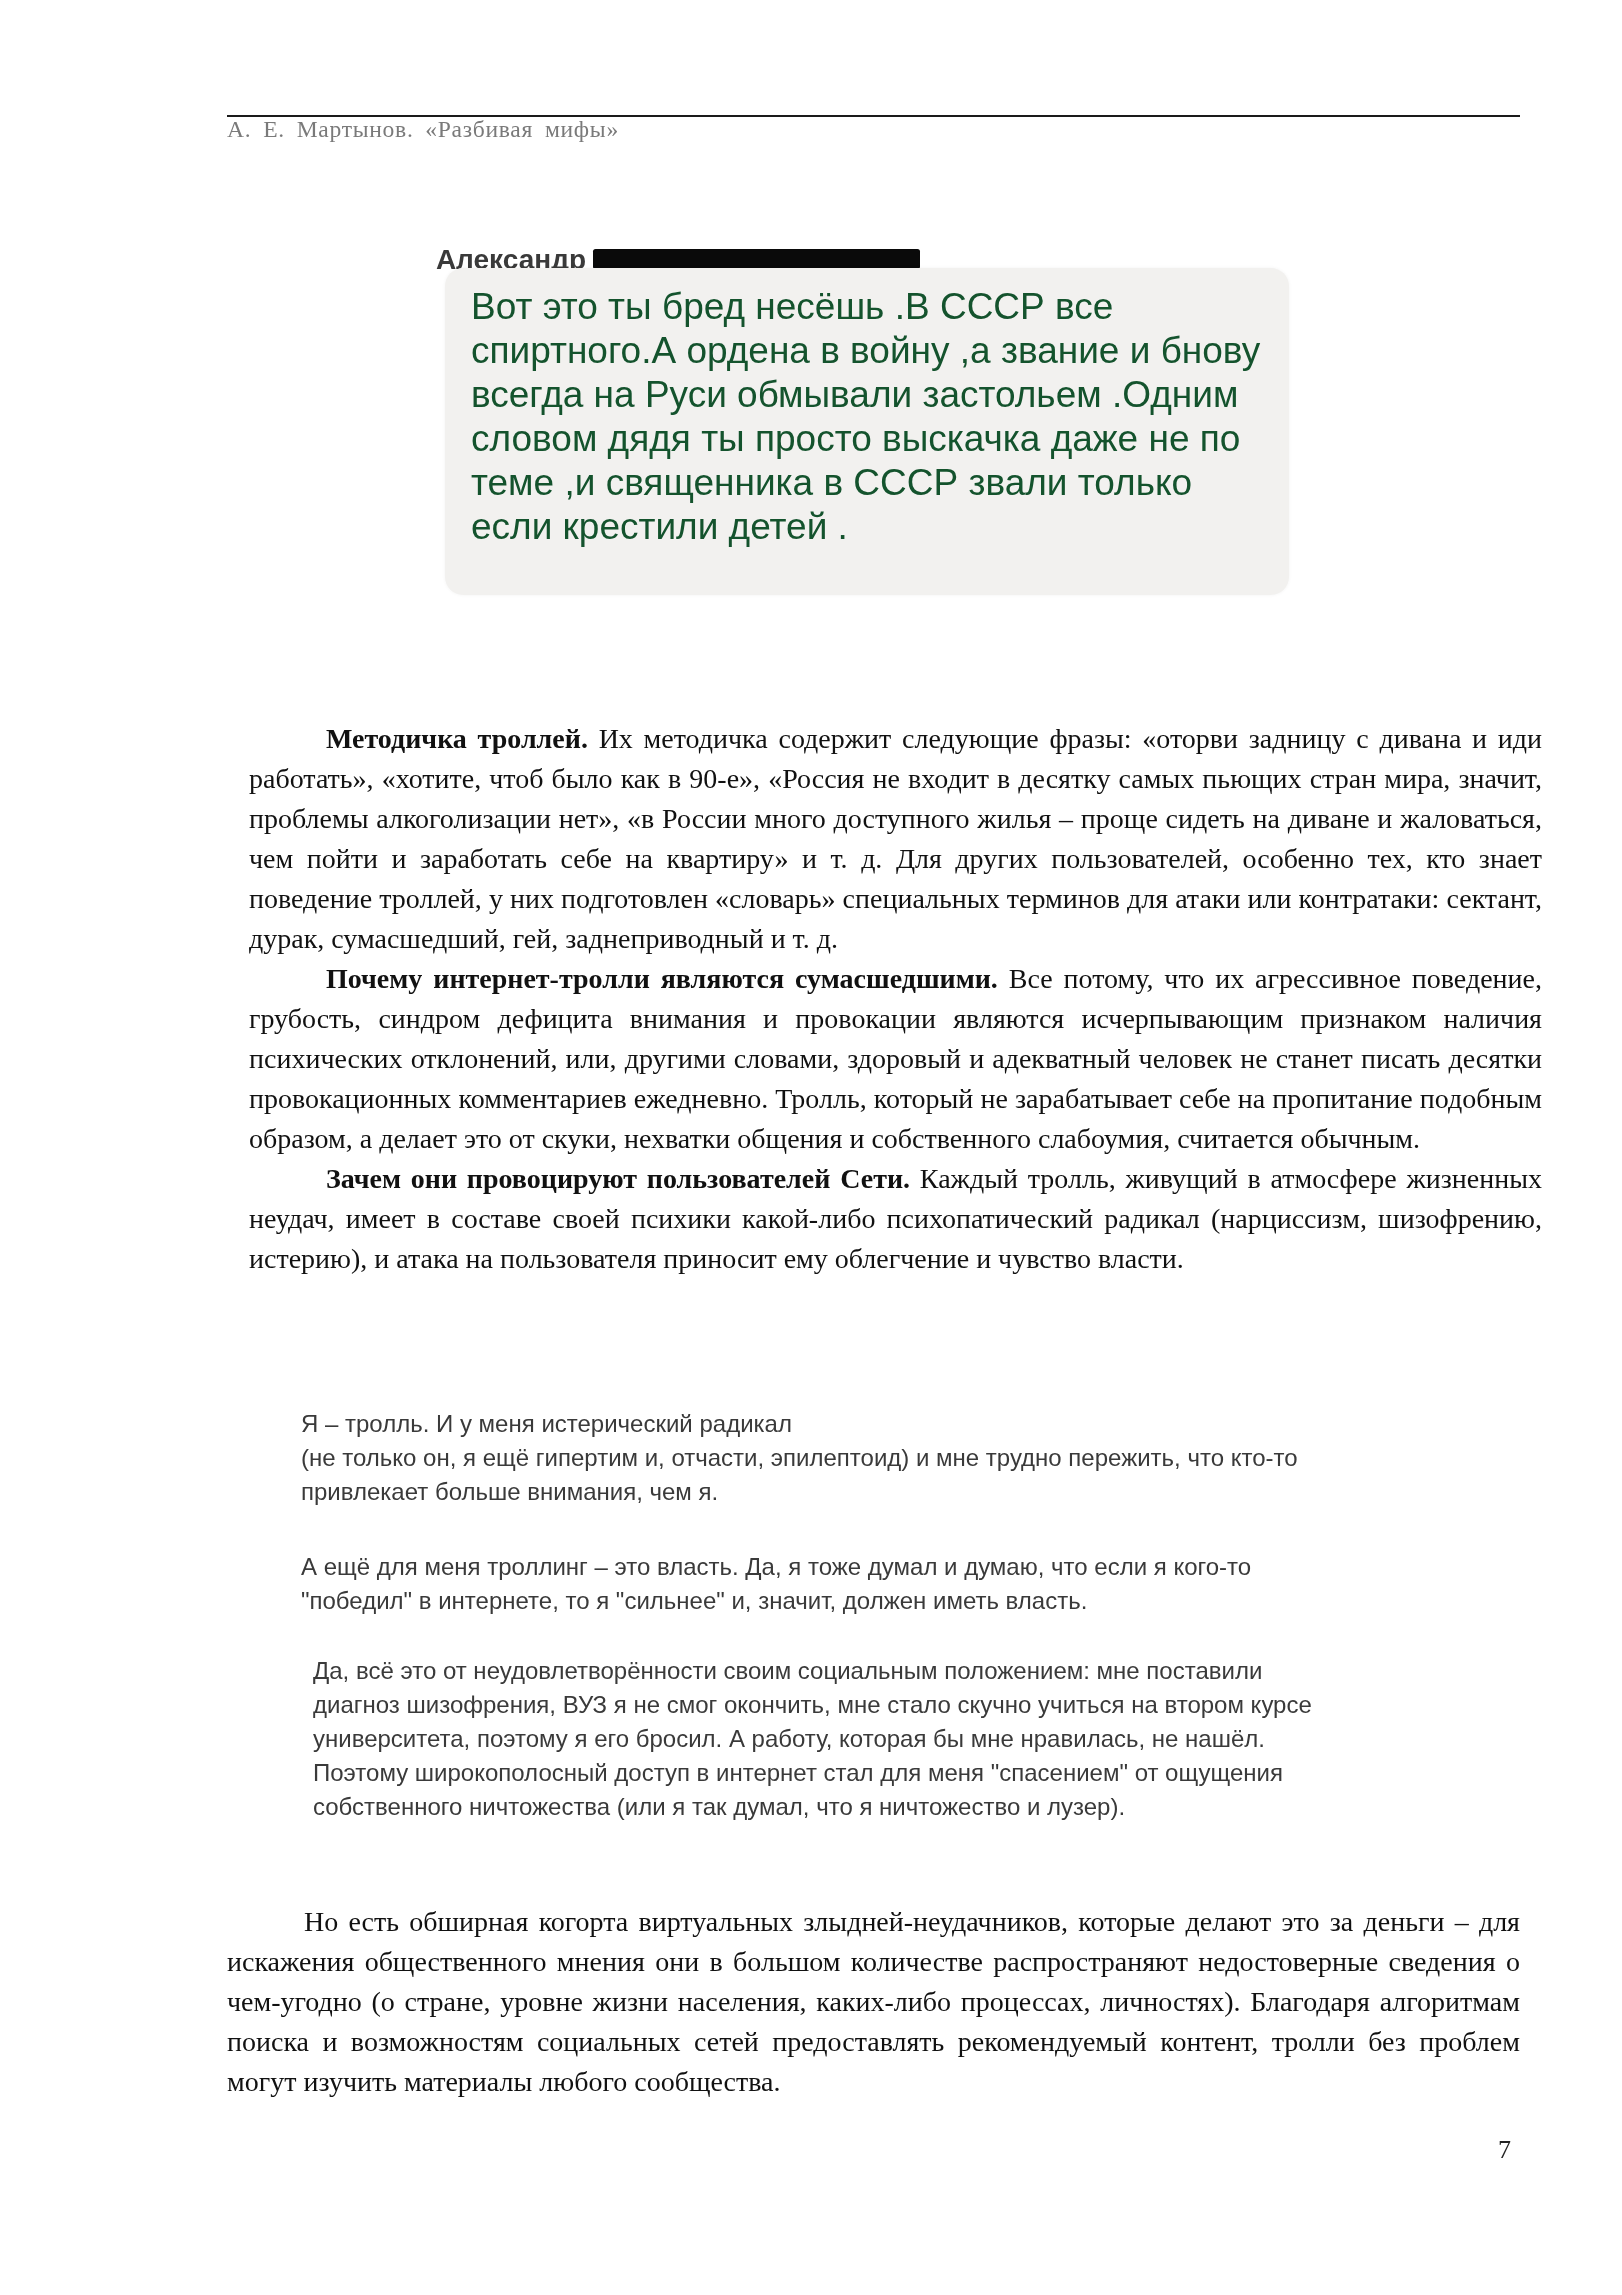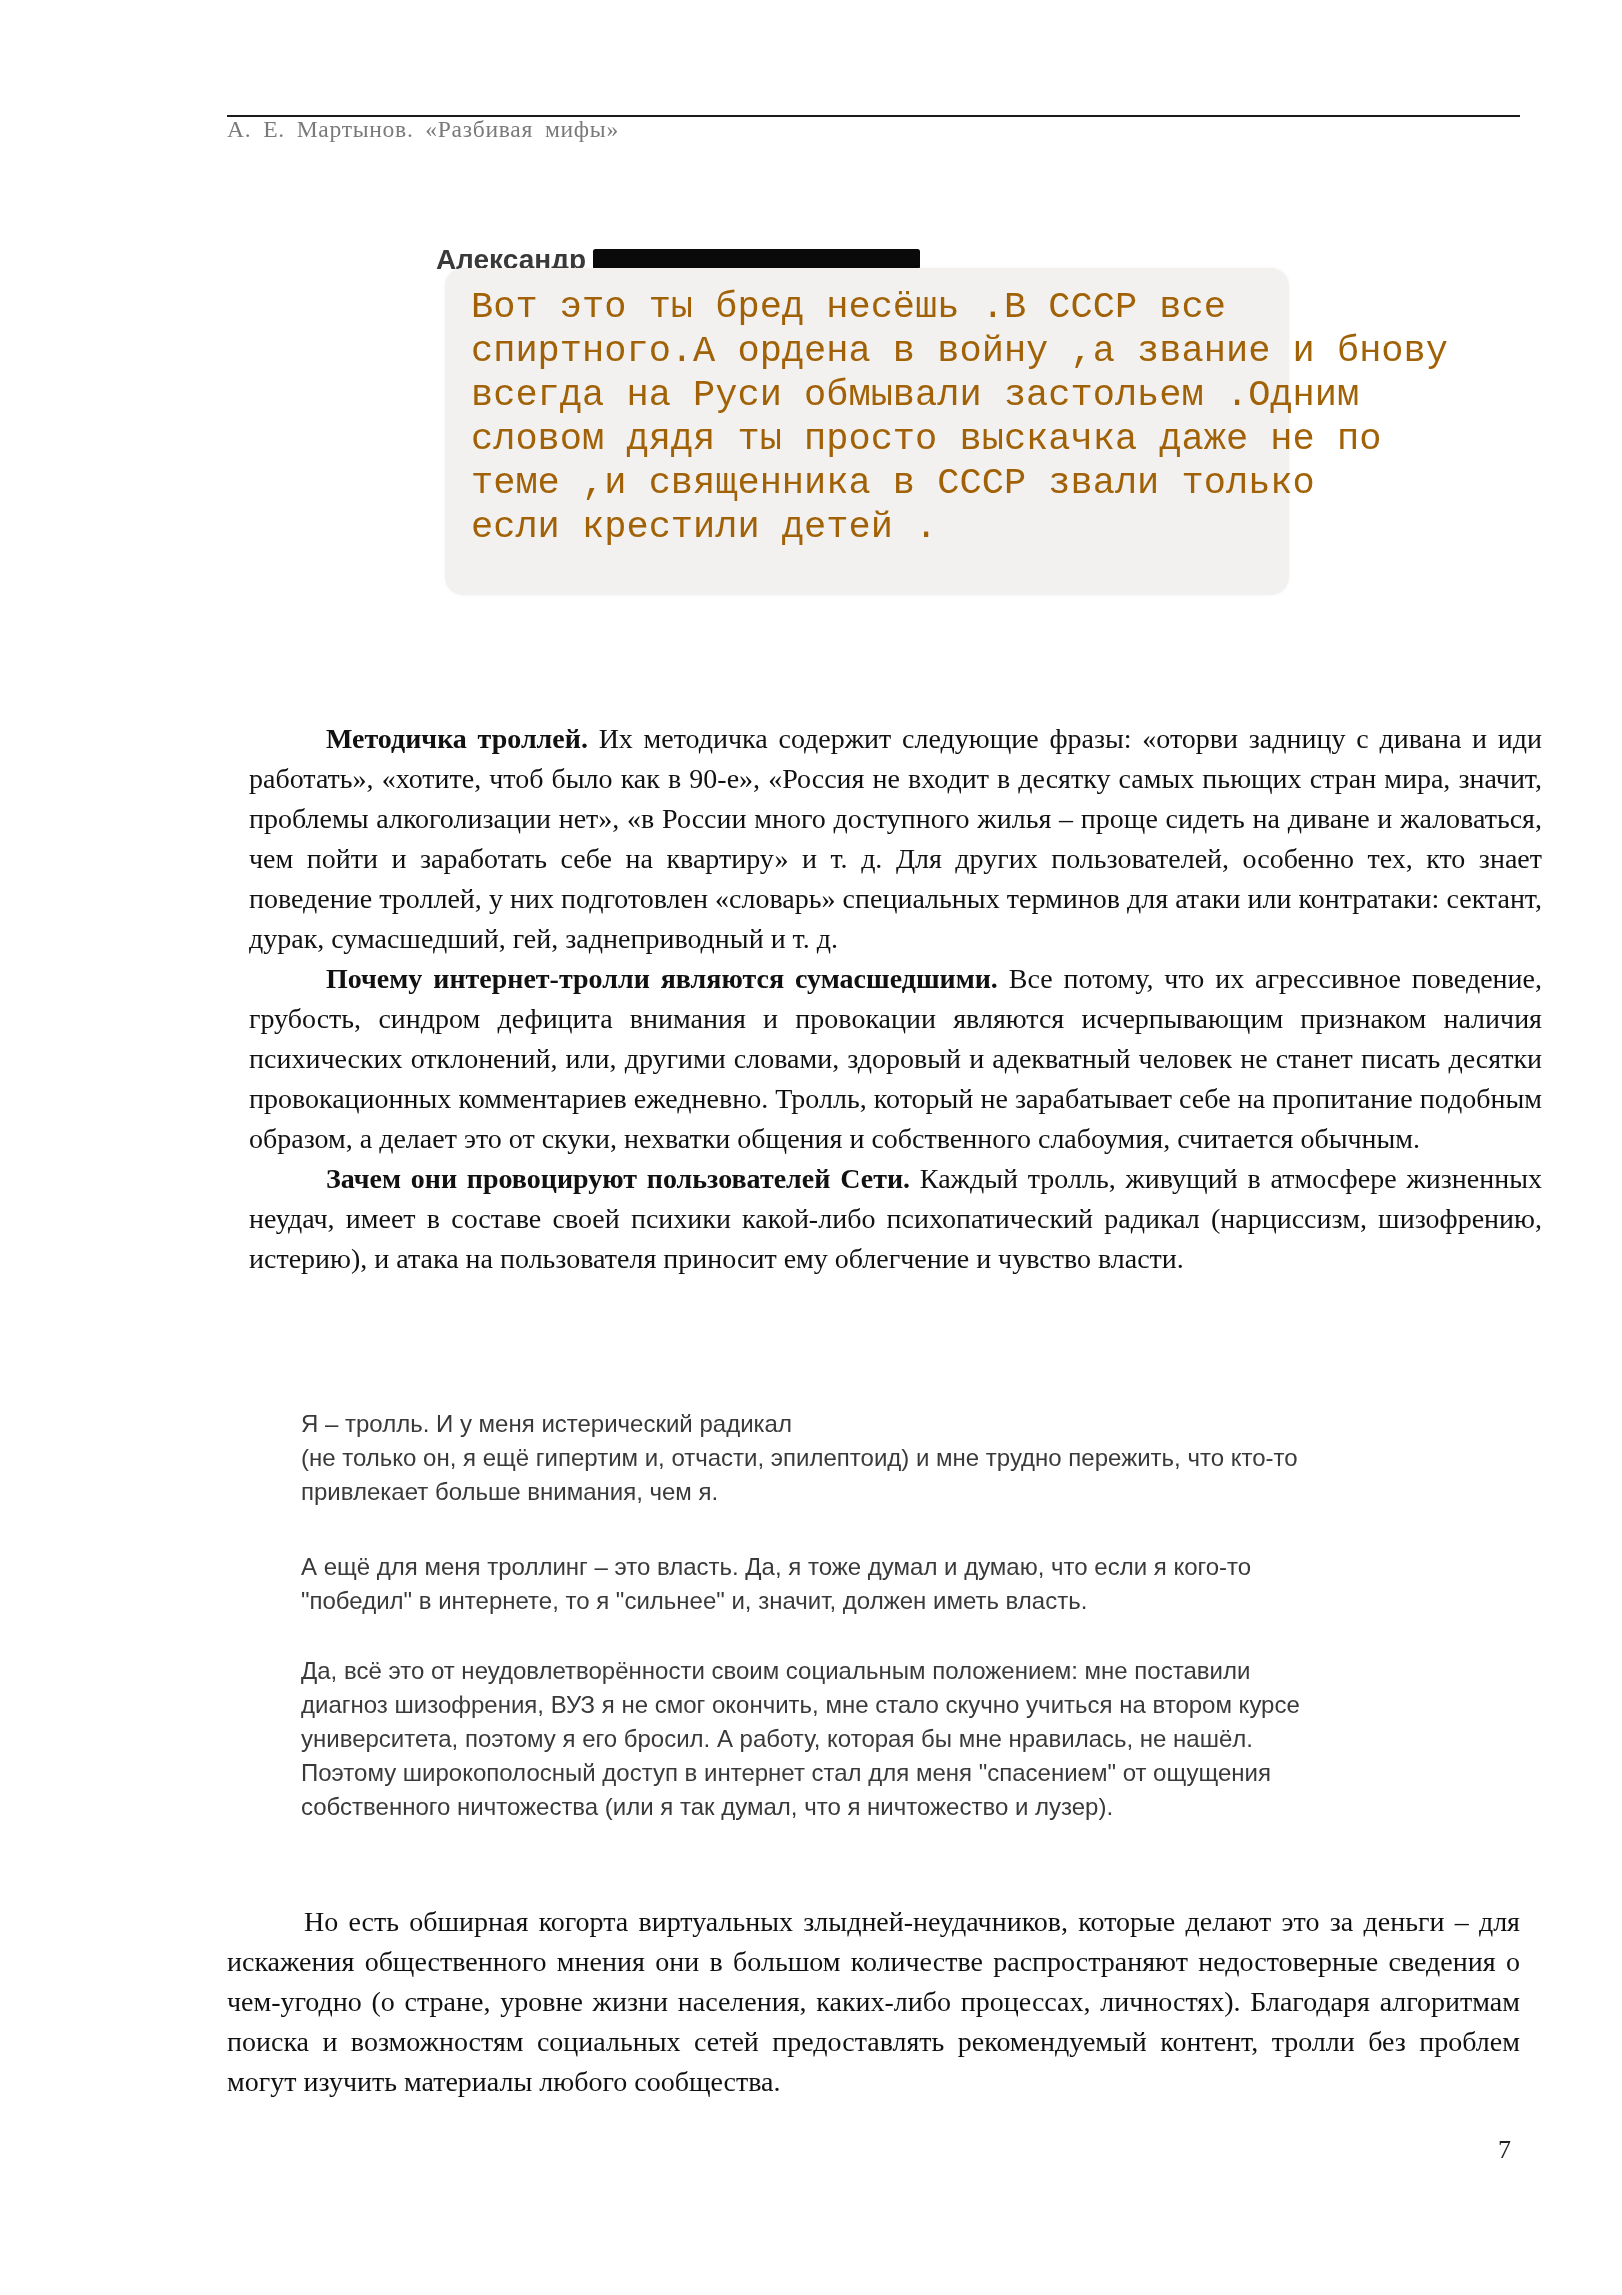--- a/index.html
+++ b/index.html
@@ -74,22 +74,21 @@
     border-radius: 18.3px;
     box-shadow: 0 0 3.9px rgba(0,0,0,0.05);
   }
   .comment-body {
     position: absolute;
     left: 26px;
     top: 17px;
     width: 798px;
     font-size: 37px;
     line-height: 44px;
-    color: #a16207;
-    font-family: Liberation Mono, monospace;
+    color: #14532d;
   }
   .comment-line {
     display: block;
     white-space: nowrap;
   }
 
   
   .body-text {
     position: absolute;
     left: 227px;
@@ -129,21 +128,21 @@
   }
   .quote-line {
     display: block;
     white-space: nowrap;
   }
   .quote-line-right {
     padding-right: 144px;
   }
   .qp1 { top: 13px; }
   .qp2 { top: 156px; }
-  .qp3 { top: 260px; }
+  .qp3 { top: 260px; margin-left: 12px; }
 
   .page-number {
     position: absolute;
     left: 1498px;
     top: 2135px;
     font-size: 26px;
     color: #222;
   }
 </style>
 </head>

